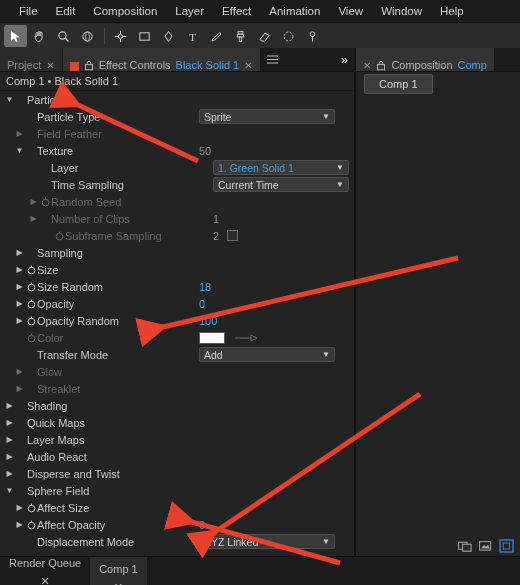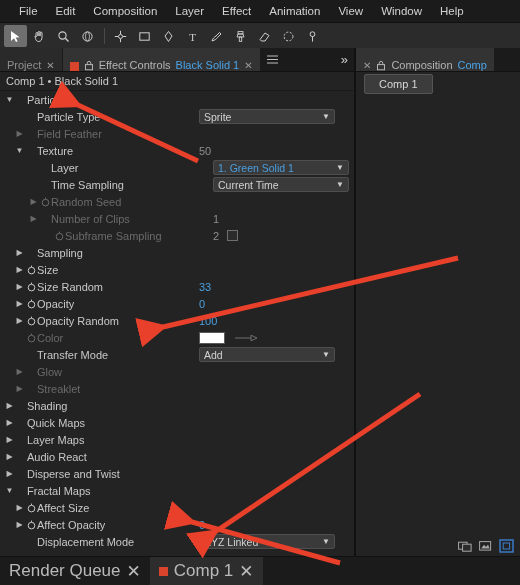--- a/index.html
+++ b/index.html
@@ -256,22 +256,23 @@
     left: 0; right: 0; bottom: 0;
     height: 28px;
     background: #1b1b1b;
     display: flex;
     align-items: center;
     border-top: 1px solid #111;
   }
   .bb-tab {
     display: flex; align-items: center; gap: 6px;
     padding: 0 9px; height: 100%;
-    font-size: 17px; color: #b9b9b9;
+    font-size: 11px; color: #b9b9b9;
     background: #1b1b1b;
+    flex-direction: column;
   }
   .bb-tab.sel { background: #2d2d2d; }
 
   
   .arrows {
     position: absolute;
     inset: 0;
     pointer-events: none;
   }
 </style>
@@ -500,21 +501,21 @@
           <div class="label-cell indent1">
             <span class="twirl">▶</span>
             <span class="stopwatch">
               <svg width="9" height="10" viewBox="0 0 9 10">
                 <circle cx="4.5" cy="5.6" r="3.3" fill="none" stroke="currentColor" stroke-width="1"></circle>
                 <line x1="4.5" y1="0.6" x2="4.5" y2="2.2" stroke="currentColor" stroke-width="1"></line>
               </svg>
             </span>
             <span class="ptext">Size</span>
           </div>
-          <span class="val">33</span>
+          <span class="val">18</span>
         </div>
         <div class="row">
           <div class="label-cell indent1">
             <span class="twirl">▶</span>
             <span class="stopwatch">
               <svg width="9" height="10" viewBox="0 0 9 10">
                 <circle cx="4.5" cy="5.6" r="3.3" fill="none" stroke="currentColor" stroke-width="1"></circle>
                 <line x1="4.5" y1="0.6" x2="4.5" y2="2.2" stroke="currentColor" stroke-width="1"></line>
               </svg>
             </span>
@@ -624,21 +625,21 @@
           <div class="label-cell indent0">
             <span class="twirl">▶</span>
             <span class="stopwatch"></span>
             <span class="ptext">Disperse and Twist</span>
           </div>
         </div>
         <div class="row">
           <div class="label-cell indent0">
             <span class="twirl">▼</span>
             <span class="stopwatch"></span>
-            <span class="ptext">Fractal Maps</span>
+            <span class="ptext">Sphere Field</span>
           </div>
         </div>
         <div class="row">
           <div class="label-cell indent1">
             <span class="twirl">▶</span>
             <span class="stopwatch">
               <svg width="9" height="10" viewBox="0 0 9 10">
                 <circle cx="4.5" cy="5.6" r="3.3" fill="none" stroke="currentColor" stroke-width="1"></circle>
                 <line x1="4.5" y1="0.6" x2="4.5" y2="2.2" stroke="currentColor" stroke-width="1"></line>
               </svg>

